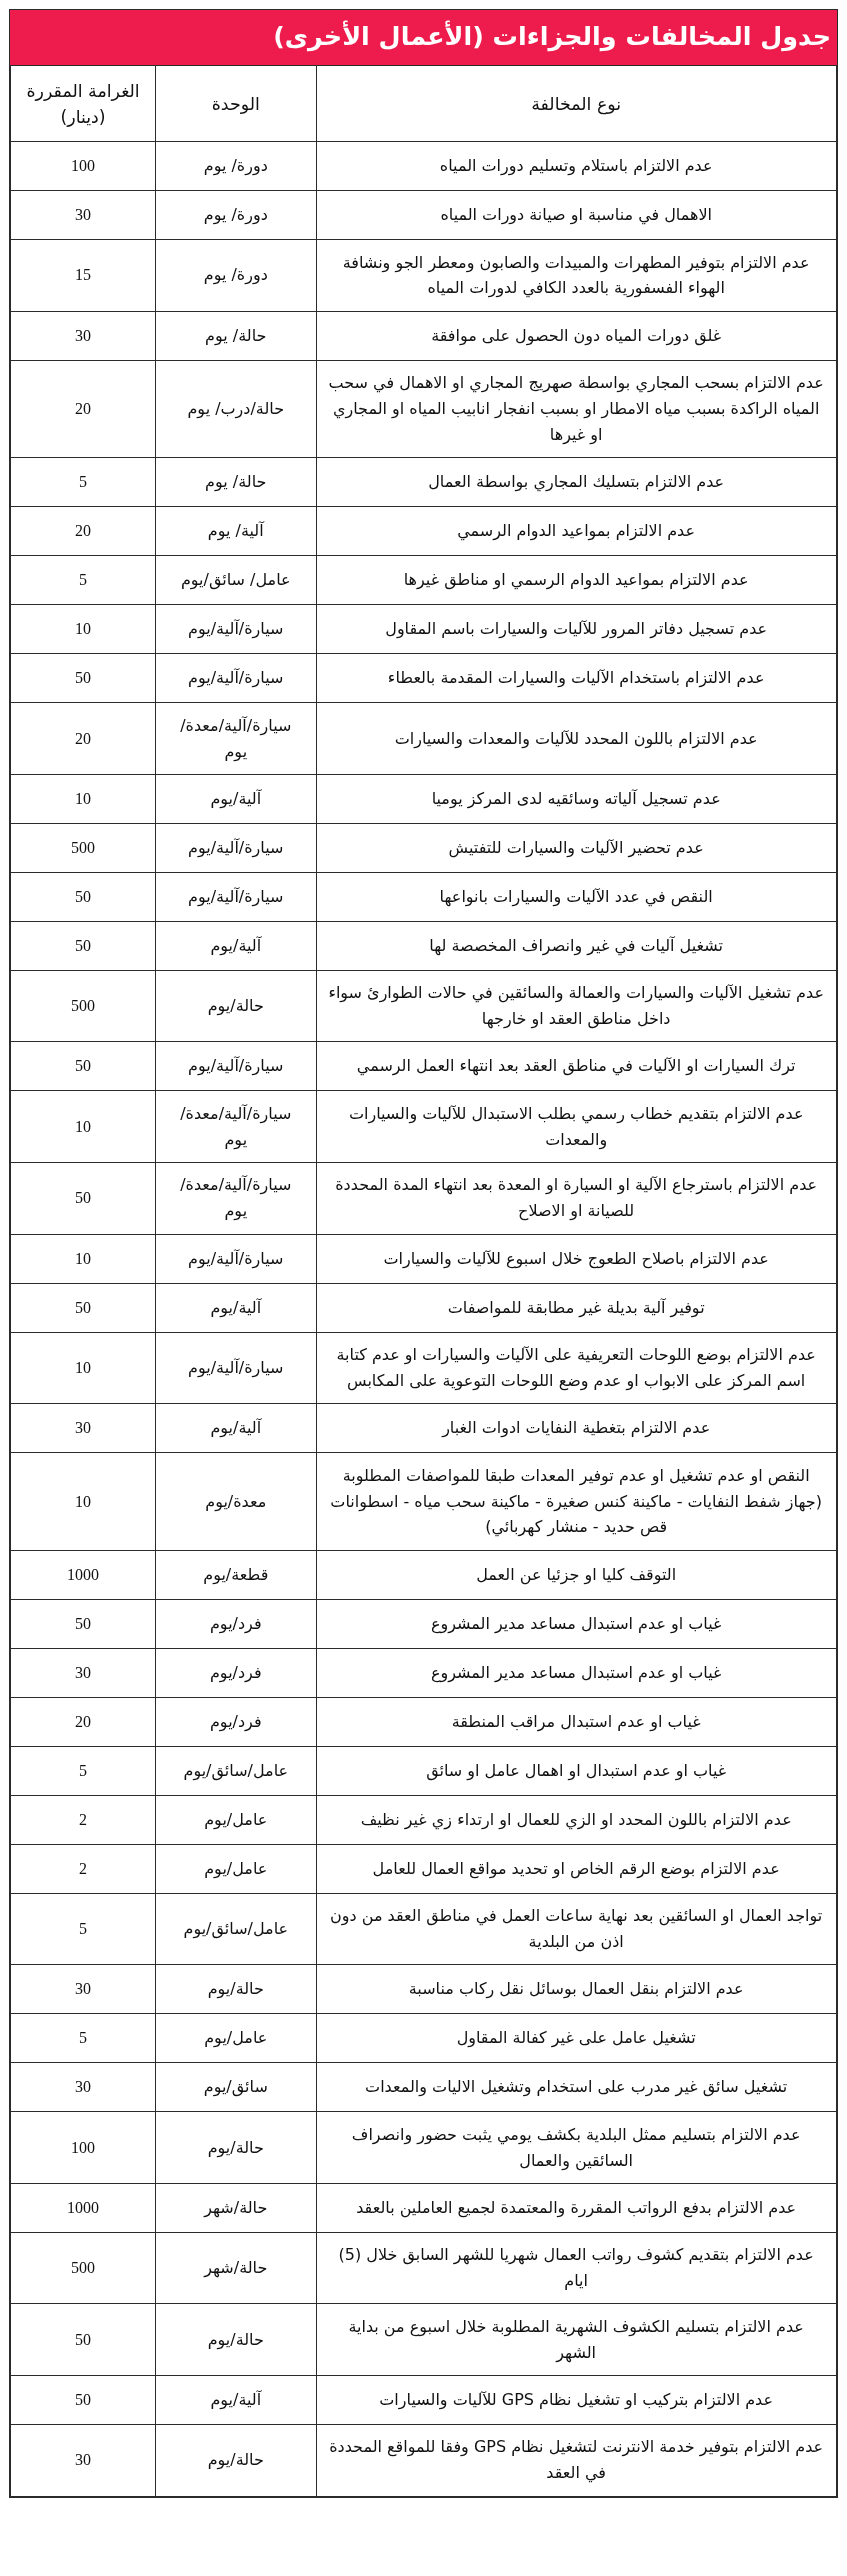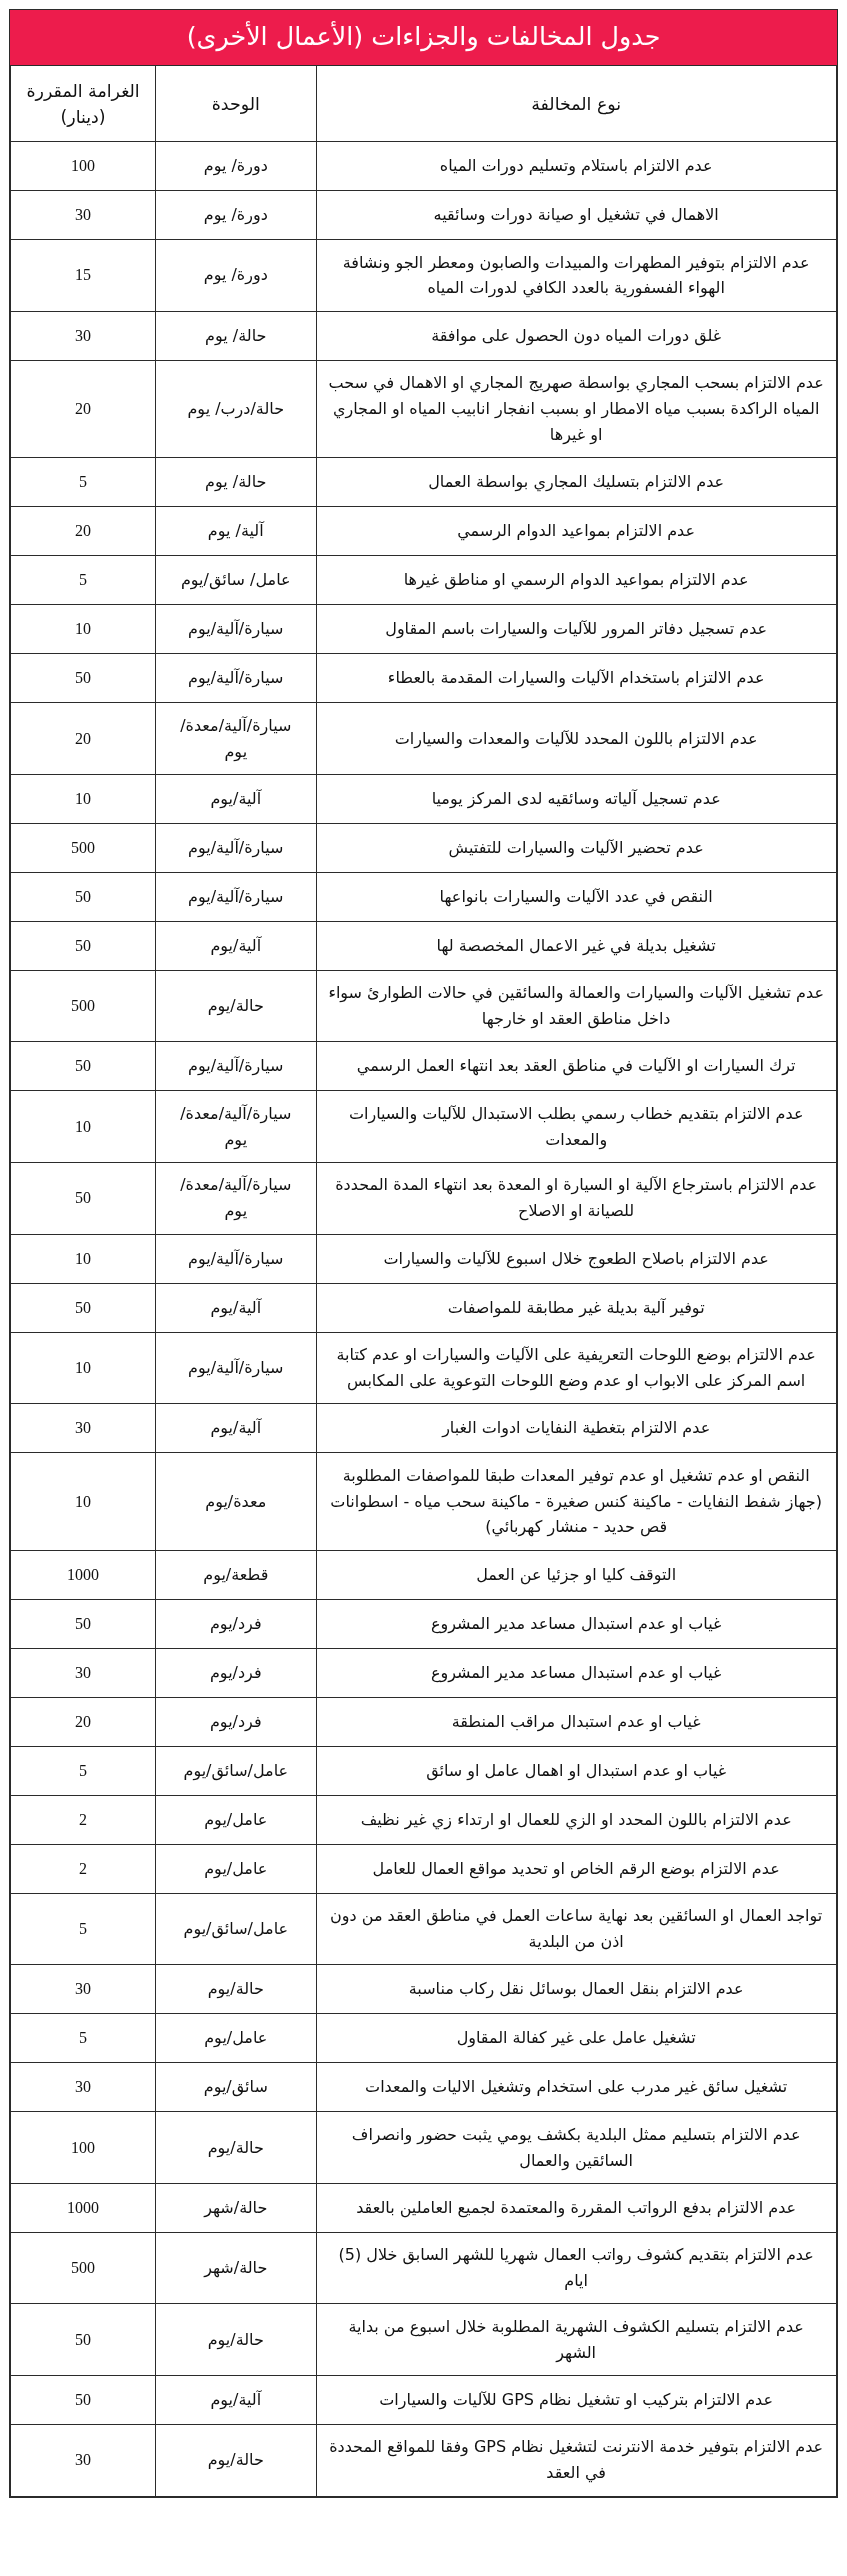--- a/index.html
+++ b/index.html
@@ -16,22 +16,21 @@
     min-height:2576px;
     padding:9.4px 9.4px 15px 9.4px;
     background:#fff;
   }
   .table-wrap{
     border:1.9px solid var(--border);
   }
   .title-bar{
     background:var(--accent);
     color:#ffffff;
-    text-align:center;
-    font-weight:normal;
+    font-weight:bold;
     font-size:25.4px;
     line-height:1.1;
     padding:13px 5.6px 14px 5.6px;
   }
   table.violations{
     width:100%;
     border-collapse:collapse;
     table-layout:fixed;
     background:#fff;
   }
@@ -83,21 +82,21 @@
           <th>الغرامة المقررة (دينار)</th>
         </tr>
       </thead>
       <tbody>
           <tr>
             <td class="cell-violation">عدم الالتزام باستلام وتسليم دورات المياه</td>
             <td class="cell-unit">دورة/ يوم</td>
             <td class="cell-fine">100</td>
           </tr>
           <tr>
-            <td class="cell-violation">الاهمال في تشغيل او صيانة دورات وسائقيه</td>
+            <td class="cell-violation">الاهمال في مناسبة او صيانة دورات المياه</td>
             <td class="cell-unit">دورة/ يوم</td>
             <td class="cell-fine">30</td>
           </tr>
           <tr>
             <td class="cell-violation">عدم الالتزام بتوفير المطهرات والمبيدات والصابون ومعطر الجو ونشافة الهواء الفسفورية بالعدد الكافي لدورات المياه</td>
             <td class="cell-unit">دورة/ يوم</td>
             <td class="cell-fine">15</td>
           </tr>
           <tr>
             <td class="cell-violation">غلق دورات المياه دون الحصول على موافقة</td>
@@ -148,21 +147,21 @@
             <td class="cell-violation">عدم تحضير الآليات والسيارات للتفتيش</td>
             <td class="cell-unit">سيارة/آلية/يوم</td>
             <td class="cell-fine">500</td>
           </tr>
           <tr>
             <td class="cell-violation">النقص في عدد الآليات والسيارات بانواعها</td>
             <td class="cell-unit">سيارة/آلية/يوم</td>
             <td class="cell-fine">50</td>
           </tr>
           <tr>
-            <td class="cell-violation">تشغيل بديلة في غير الاعمال المخصصة لها</td>
+            <td class="cell-violation">تشغيل آليات في غير وانصراف المخصصة لها</td>
             <td class="cell-unit">آلية/يوم</td>
             <td class="cell-fine">50</td>
           </tr>
           <tr>
             <td class="cell-violation">عدم تشغيل الآليات والسيارات والعمالة والسائقين في حالات الطوارئ سواء داخل مناطق العقد او خارجها</td>
             <td class="cell-unit">حالة/يوم</td>
             <td class="cell-fine">500</td>
           </tr>
           <tr>
             <td class="cell-violation">ترك السيارات او الآليات في مناطق العقد بعد انتهاء العمل الرسمي</td>

